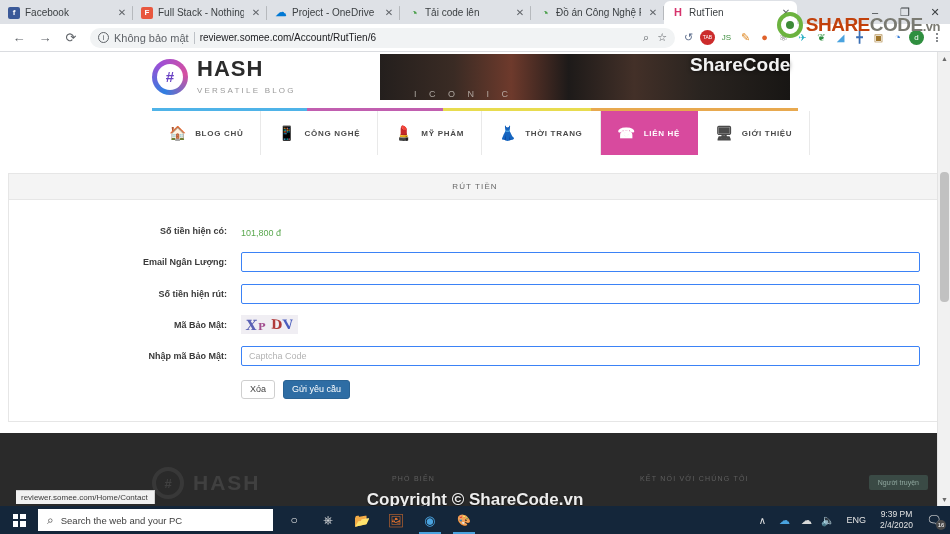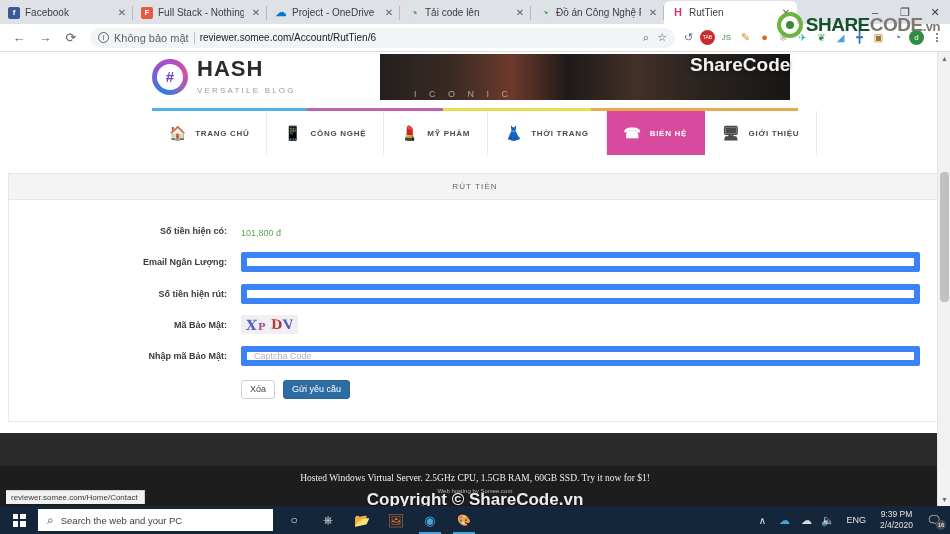--- a/index.html
+++ b/index.html
@@ -119,21 +119,21 @@
   .sc-mark {
     width: 26px; height: 26px; border-radius: 50%;
     border: 4px solid #6cb33f; position: relative;
     background: transparent;
   }
   .sc-mark::after {
     content: ""; position: absolute; left: 5px; top: 5px;
     width: 8px; height: 8px; border-radius: 50%; background: #3d8b37;
   }
   .sc-text { font-size: 19px; font-weight: 700; letter-spacing: -0.5px; }
-  .sc-share { color: #14532d; text-align: right; }
+  .sc-share { color: #c2410c; text-align: right; }
   .sc-code { color: #7a7a72; }
   .sc-vn { color: #7a7a72; font-size: 13px; }
 
   
   .viewport {
     position: absolute; top: 52px; left: 0; width: 950px; height: 454px;
     background: #ffffff; overflow: hidden;
   }
 
   
@@ -214,21 +214,21 @@
   .panel-body { padding: 22px 0 22px 0; }
 
   .frow { display: flex; align-items: center; margin-bottom: 11px; }
   .flabel {
     width: 232px; text-align: right; padding-right: 14px;
     font-size: 9px; font-weight: 700; color: #3a3a3a;
   }
   .fctrl { flex: 1 1 auto; padding-right: 21px; }
   .fval-money { font-size: 9px; font-weight: 400; color: #5aa84f; }
   .finput {
-    width: 100%; height: 20px; border: 6px solid #3b82f6;
+    width: 100%; height: 20px; border: 1px solid #3b82f6;
     background: #fff; border-radius: 2px; font-size: 9px;
     color: #444; padding: 0 7px; outline: none;
     font-family: "Liberation Sans", sans-serif;
   }
   .finput::placeholder { color: #b3b3b3; }
   .captcha-img {
     width: 57px; height: 19px; background: #f0eef3;
     display: flex; align-items: center; justify-content: center;
     gap: 1px; letter-spacing: 0; overflow: hidden;
   }
@@ -290,21 +290,21 @@
   }
   .copyright-wm {
     position: absolute; left: 0; right: 0; top: 490px;
     text-align: center; font-size: 17px; font-weight: 700;
     color: #ededed; z-index: 35; white-space: nowrap;
     text-shadow: 0 1px 2px rgba(0,0,0,.6);
   }
 
   
   .status-tip {
-    position: absolute; left: 6px; top: 490px; z-index: 40;
+    position: absolute; left: 16px; top: 490px; z-index: 40;
     background: #f1f1f1; border: 1px solid #d0d0d0; border-left: none;
     border-bottom: none; font-size: 8px; color: #3a3a3a;
     padding: 2px 6px 2px 5px;
   }
 
   
   .pg-scroll {
     position: absolute; right: 0; top: 52px; width: 13px; height: 454px;
     background: #f1f1f1; border-left: 1px solid #e3e3e3; z-index: 45;
   }
@@ -473,37 +473,37 @@
       <div class="header-ad">
         <span class="ad-line2">I C O N I C</span>
       </div>
       <div class="ad-wm" style="left:690px;top:2px;">ShareCode</div>
     </div>
 
     <div class="site-nav">
       <div class="nav-topbar"></div>
       <div class="nav-item">
         <span class="nav-ico">🏠</span>
-        <span>TRANG CHỦ</span>
+        <span>BLOG CHỦ</span>
       </div>
       <div class="nav-item">
         <span class="nav-ico">📱</span>
         <span>CÔNG NGHỆ</span>
       </div>
       <div class="nav-item">
         <span class="nav-ico">💄</span>
         <span>MỸ PHẨM</span>
       </div>
       <div class="nav-item">
         <span class="nav-ico">👗</span>
         <span>THỜI TRANG</span>
       </div>
       <div class="nav-item active">
         <span class="nav-ico">☎</span>
-        <span>BIẾN HỆ</span>
+        <span>LIÊN HỆ</span>
       </div>
       <div class="nav-item">
         <span class="nav-ico">🖥</span>
         <span>GIỚI THIỆU</span>
       </div>
     </div>
 
     <div class="panel-wrap">
       <div class="panel-head">RÚT TIỀN</div>
       <div class="panel-body">
@@ -564,24 +564,20 @@
     </div>
 
   </div>
 
   <div class="pg-scroll">
     <div class="up">▲</div>
     <div class="pg-thumb"></div>
     <div class="dn">▼</div>
   </div>
 
-  <div class="somee-bar">
-    <div class="somee-main">Hosted Windows Virtual Server. 2.5GHz CPU, 1.5GB RAM, 60GB SSD. Try it now for $1!</div>
-    <div class="somee-sub">Web hosting by Somee.com</div>
-  </div>
 
   <div class="copyright-wm">Copyright © ShareCode.vn</div>
 
   <div class="status-tip">reviewer.somee.com/Home/Contact</div>
 
   <div class="taskbar">
     <div class="start-btn">
       <span class="win-logo">
           <i></i>
           <i></i>

